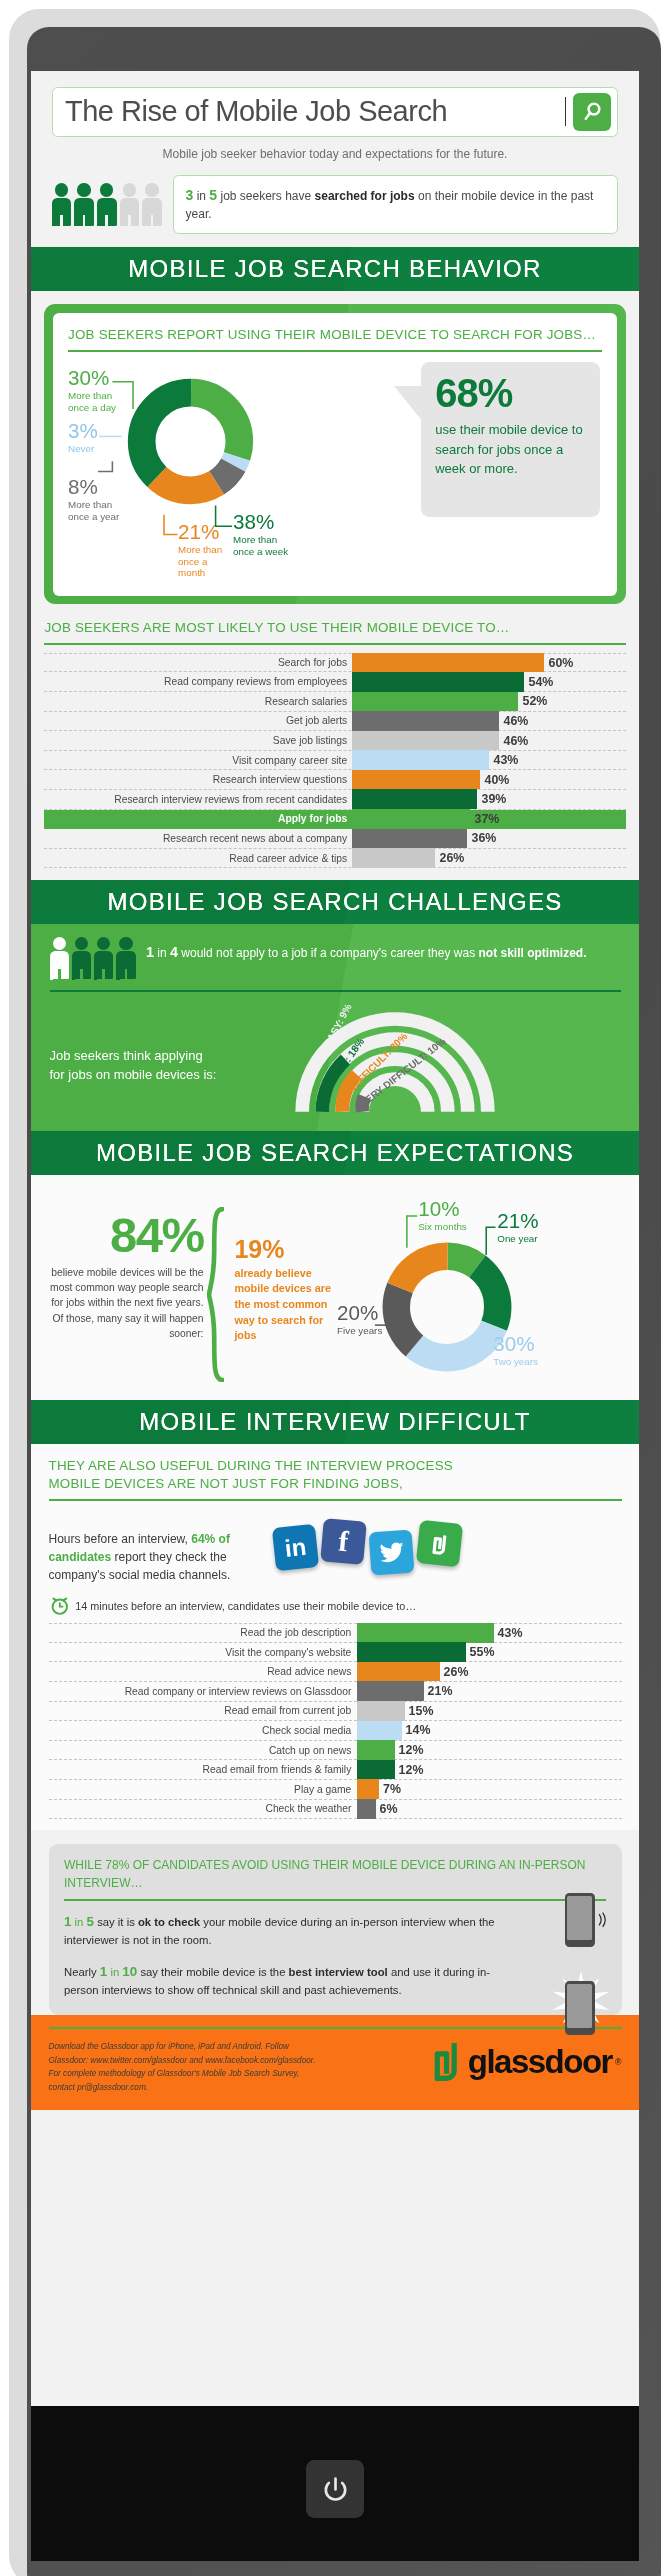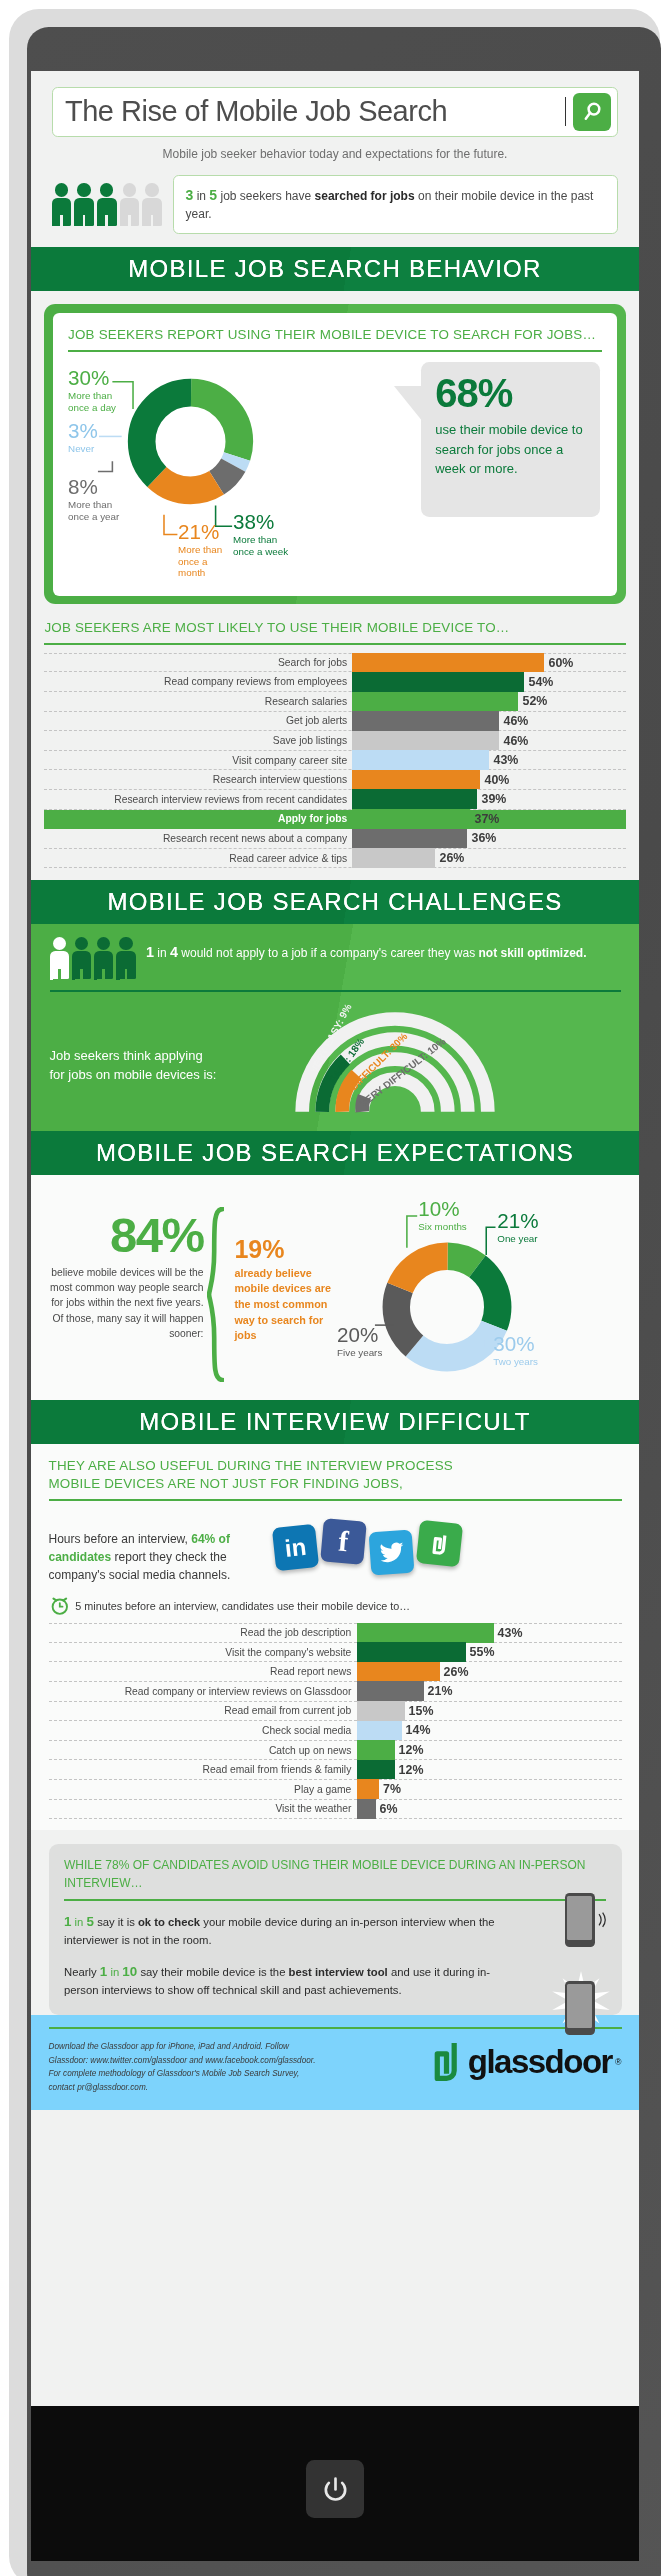--- a/index.html
+++ b/index.html
@@ -179,21 +179,21 @@
     background: #dedfde; border-radius: 9.3px; margin: 13.4px 17.5px 0 17.5px;
     padding: 13.4px 15.5px 15.5px 15.5px; position: relative;
   }
   #gb-head { color: #4cae45; font-size: 12px; line-height: 1.45; }
   #gb-rule { height: 1.5px; background: #4cae45; margin: 7.2px 0 11.3px 0; }
   .gb-p { font-size: 11.3px; color: #2c2c2c; line-height: 1.5; margin-bottom: 13.4px; width: 443px; }
   .phone-shape { width: 30px; height: 54px; background: #4a4a4a; border-radius: 4.6px; padding: 3.6px 2.6px 7.2px 2.6px; }
   .phone-scr { width: 100%; height: 100%; background: #9a9a9a; border-radius: 1.5px; }
 
   
-  #footer { padding: 12.4px 17.5px 15.5px 17.5px; background: #7dd3fc; }
+  #footer { padding: 12.4px 17.5px 15.5px 17.5px; background: #f97316; }
   #f-rule { height: 1.5px; background: #4cae45; margin-bottom: 11.3px; }
   #f-inner { display: flex; align-items: flex-start; justify-content: space-between; }
   #f-text { font-size: 8.2px; font-style: italic; color: #3a3a3a; line-height: 1.65; width: 268px; }
   #logo { display: flex; align-items: center; gap: 3.1px; }
   #logo-word { font-size: 33px; font-weight: 700; color: #111; letter-spacing: -1.5px; line-height: 1; }
   #logo-reg { font-size: 8.8px; color: #111; vertical-align: super; }
 </style>
 </head>
 <body>
 
@@ -489,21 +489,21 @@
         <div class="cap" style="color:#4cae45">Six months</div>
       </div>
       <div class="lbl" style="left:154px;top:18.5px">
         <div class="pct" style="color:#0b7a3b">21%</div>
         <div class="cap" style="color:#0b7a3b">One year</div>
       </div>
       <div class="lbl" style="left:150px;top:141px">
         <div class="pct" style="color:#9ccbec">30%</div>
         <div class="cap" style="color:#9ccbec">Two years</div>
       </div>
-      <div class="lbl" style="left:-6.2px;top:132px">
+      <div class="lbl" style="left:-6.2px;top:110px">
         <div class="pct" style="color:#5a5a5a">20%</div>
         <div class="cap" style="color:#5a5a5a">Five years</div>
       </div>
     </div>
   </div>
 
   <div class="band">
     <span class="band-title">MOBILE INTERVIEW DIFFICULT</span>
   </div>
 
@@ -537,36 +537,36 @@
         </div>
       </div>
     </div>
 
     <div id="clock-row">
       <svg width="21.6" height="21.6" viewBox="0 0 24 24">
         <circle cx="12" cy="13" r="8" fill="none" stroke="#4cae45" stroke-width="2.1"></circle>
         <path d="M12 9v4h3" fill="none" stroke="#4cae45" stroke-width="2" stroke-linecap="round"></path>
         <path d="M5 4l3 2M19 4l-3 2" stroke="#4cae45" stroke-width="2.4" stroke-linecap="round"></path>
       </svg>
-      <span class="txt">5 minutes before an interview, candidates use their mobile device to…</span>
+      <span class="txt">14 minutes before an interview, candidates use their mobile device to…</span>
     </div>
 
     <div class="barchart" id="barchart2">
         <div class="bar-row">
           <div class="bar-label">Read the job description</div>
           <div class="bar-fill" style="width: 137px; background: rgb(76, 174, 69);"></div>
           <div class="bar-val">43%</div>
         </div>
         <div class="bar-row">
           <div class="bar-label">Visit the company's website</div>
           <div class="bar-fill" style="width: 109px; background: rgb(11, 107, 52);"></div>
           <div class="bar-val">55%</div>
         </div>
         <div class="bar-row">
-          <div class="bar-label">Read report news</div>
+          <div class="bar-label">Read advice news</div>
           <div class="bar-fill" style="width: 83px; background: rgb(232, 134, 30);"></div>
           <div class="bar-val">26%</div>
         </div>
         <div class="bar-row">
           <div class="bar-label">Read company or interview reviews on Glassdoor</div>
           <div class="bar-fill" style="width: 67px; background: rgb(109, 109, 109);"></div>
           <div class="bar-val">21%</div>
         </div>
         <div class="bar-row">
           <div class="bar-label">Read email from current job</div>
@@ -587,21 +587,21 @@
           <div class="bar-label">Read email from friends &amp; family</div>
           <div class="bar-fill" style="width: 38px; background: rgb(11, 107, 52);"></div>
           <div class="bar-val">12%</div>
         </div>
         <div class="bar-row">
           <div class="bar-label">Play a game</div>
           <div class="bar-fill" style="width: 22.4px; background: rgb(232, 134, 30);"></div>
           <div class="bar-val">7%</div>
         </div>
         <div class="bar-row">
-          <div class="bar-label">Visit the weather</div>
+          <div class="bar-label">Check the weather</div>
           <div class="bar-fill" style="width: 19px; background: rgb(109, 109, 109);"></div>
           <div class="bar-val">6%</div>
         </div>
       </div>
   </div>
 
   <div id="graybox">
     <div id="gb-head">WHILE 78% OF CANDIDATES AVOID USING THEIR MOBILE DEVICE DURING AN IN-PERSON INTERVIEW…</div>
     <div id="gb-rule"></div>
 

